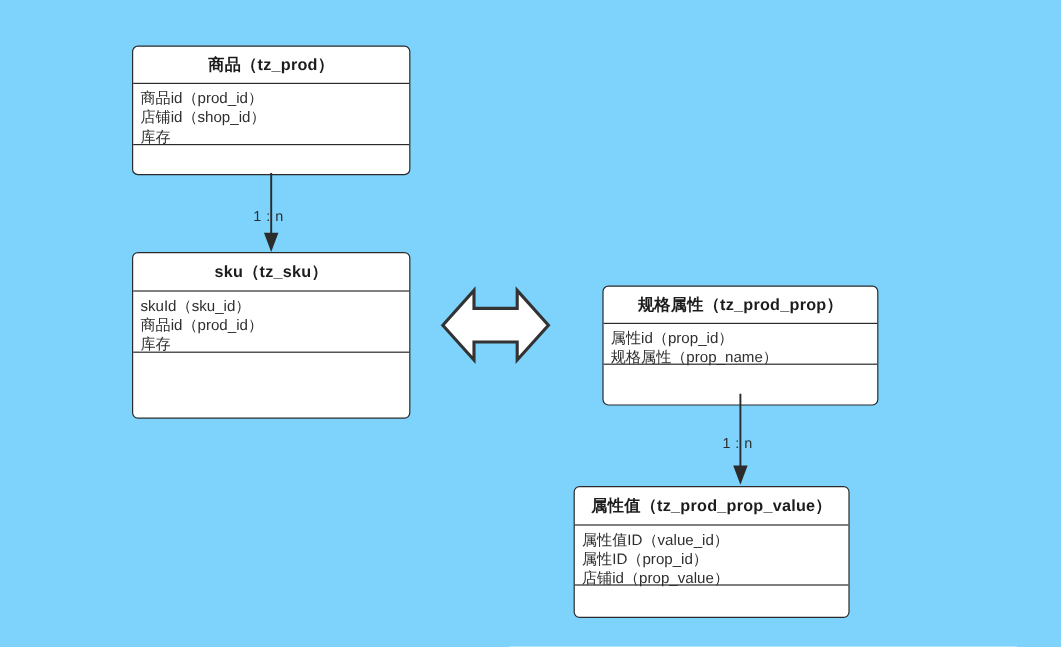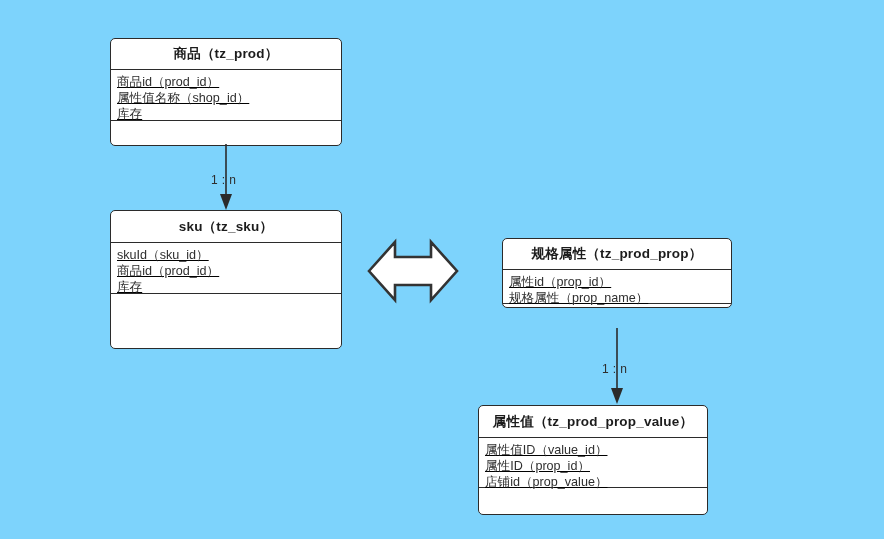--- a/index.html
+++ b/index.html
@@ -35,21 +35,20 @@
     border-bottom: 1.6px solid #2b2b2b;
     display: flex;
     align-items: center;
     justify-content: center;
   }
   .entity-attrs {
     box-sizing: border-box;
     width: 100%;
     border-bottom: 1.6px solid #2b2b2b;
     padding: 4px 0 22px 6px;
-    text-decoration: underline;
   }
   .attr-row {
     font-size: 12.6px;
     color: #2e2e2e;
     line-height: 16px;
     white-space: nowrap;
   }
   .entity-footer {
     box-sizing: border-box;
     width: 100%;
@@ -73,37 +72,37 @@
 </style>
 </head>
 <body>
 
 <div id="canvas">
 
   <div class="entity" style="left:110px; top:38px; width:232px; height:108px;">
     <div class="entity-header" style="height:31px;">商品（tz_prod）</div>
     <div class="entity-attrs" style="height:51px;">
       <div class="attr-row">商品id（prod_id）</div>
-      <div class="attr-row">属性值名称（shop_id）</div>
+      <div class="attr-row">店铺id（shop_id）</div>
       <div class="attr-row">库存</div>
     </div>
     <div class="entity-footer" style="height:23px;"></div>
   </div>
 
   <div class="entity" style="left:110px; top:210px; width:232px; height:139px;">
     <div class="entity-header" style="height:32px;">sku（tz_sku）</div>
     <div class="entity-attrs" style="height:51px;">
       <div class="attr-row">skuId（sku_id）</div>
       <div class="attr-row">商品id（prod_id）</div>
       <div class="attr-row">库存</div>
     </div>
     <div class="entity-footer" style="height:25px;"></div>
   </div>
 
-  <div class="entity" style="left:502px; top:238px; width:230px; height:70px;">
+  <div class="entity" style="left:502px; top:238px; width:230px; height:100px;">
     <div class="entity-header" style="height:31px;">规格属性（tz_prod_prop）</div>
     <div class="entity-attrs" style="height:34px;">
       <div class="attr-row">属性id（prop_id）</div>
       <div class="attr-row">规格属性（prop_name）</div>
     </div>
     <div class="entity-footer" style="height:26px;"></div>
   </div>
 
   <div class="entity" style="left:478px; top:405px; width:230px; height:110px;">
     <div class="entity-header" style="height:32px;">属性值（tz_prod_prop_value）</div>

